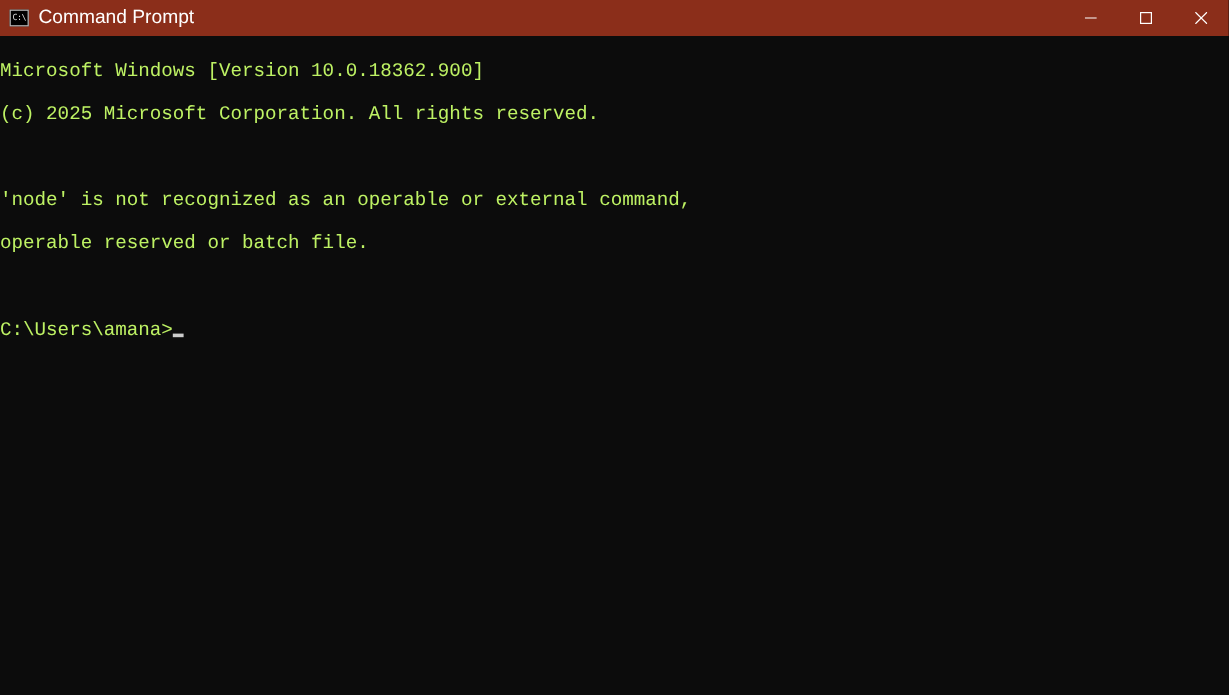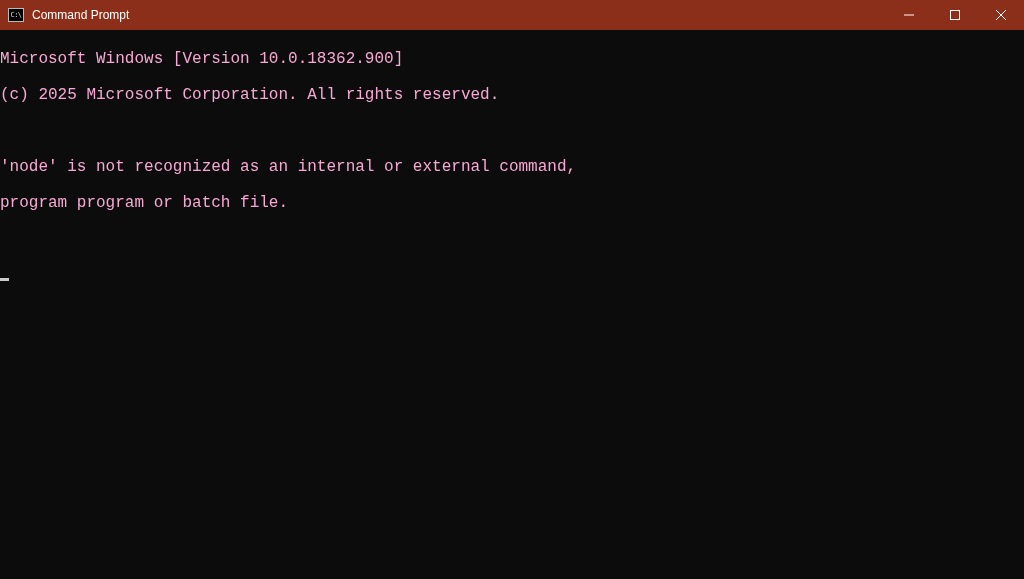--- a/index.html
+++ b/index.html
@@ -34,21 +34,21 @@
       position: relative;
     }
     .titlebar-icon-text {
       font-size: 7px;
       color: #ddd;
       font-family: Consolas, monospace;
       letter-spacing: -0.5px;
       line-height: 1;
     }
     .titlebar-title {
-      font-size: 12px;
+      font-size: 16px;
       font-weight: 400;
       flex: 1;
     }
     .window-controls {
       display: flex;
       height: 100%;
     }
     .window-control {
       width: 46px;
       height: 100%;
@@ -57,21 +57,21 @@
       justify-content: center;
       cursor: pointer;
     }
     .window-control svg {
       stroke: #ffffff;
       fill: none;
       stroke-width: 1;
     }
     .terminal {
       background: #0c0c0c;
-      color: #f9a8d4;
+      color: #bef264;
       font-family: Consolas, "Courier New", monospace;
       font-size: 16px;
       line-height: 18px;
       padding: 2px 0 0 0;
       white-space: pre;
       height: calc(100% - 30px);
       overflow: hidden;
     }
     .terminal-line {
       min-height: 18px;
@@ -112,17 +112,17 @@
         <line x1="10" y1="0" x2="0" y2="10"></line>
       </svg>
     </div>
   </div>
 </div>
 
 <div class="terminal">
 <div class="terminal-line">Microsoft Windows [Version 10.0.18362.900]</div>
 <div class="terminal-line">(c) 2025 Microsoft Corporation. All rights reserved.</div>
 <div class="terminal-line"></div>
-<div class="terminal-line">'node' is not recognized as an internal or external command,</div>
-<div class="terminal-line">program program or batch file.</div>
+<div class="terminal-line">'node' is not recognized as an operable or external command,</div>
+<div class="terminal-line">operable reserved or batch file.</div>
 <div class="terminal-line"></div>
-<div class="terminal-line"><span class="cursor"></span></div>
+<div class="terminal-line"><span>C:\Users\amana&gt;</span><span class="cursor"></span></div>
 </div>
 
 </body></html>

